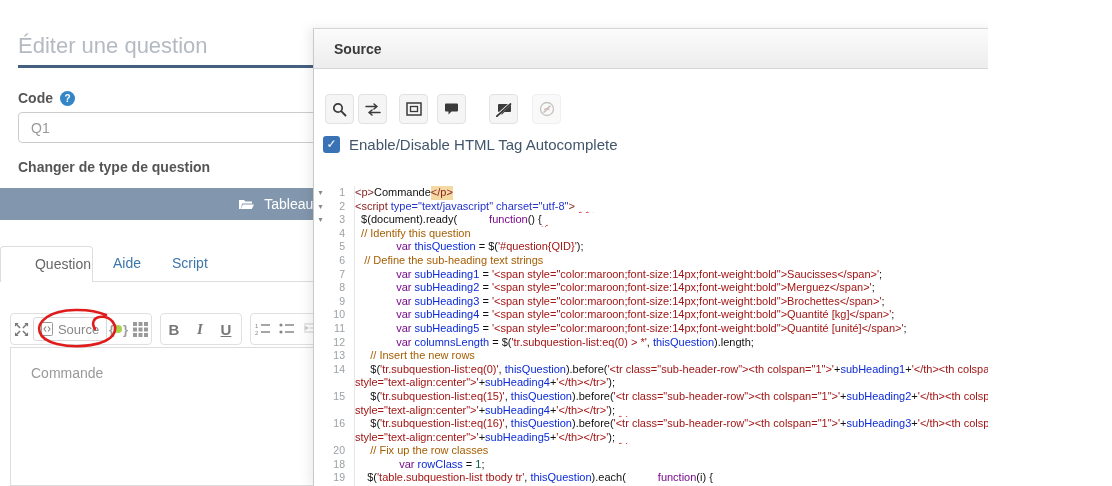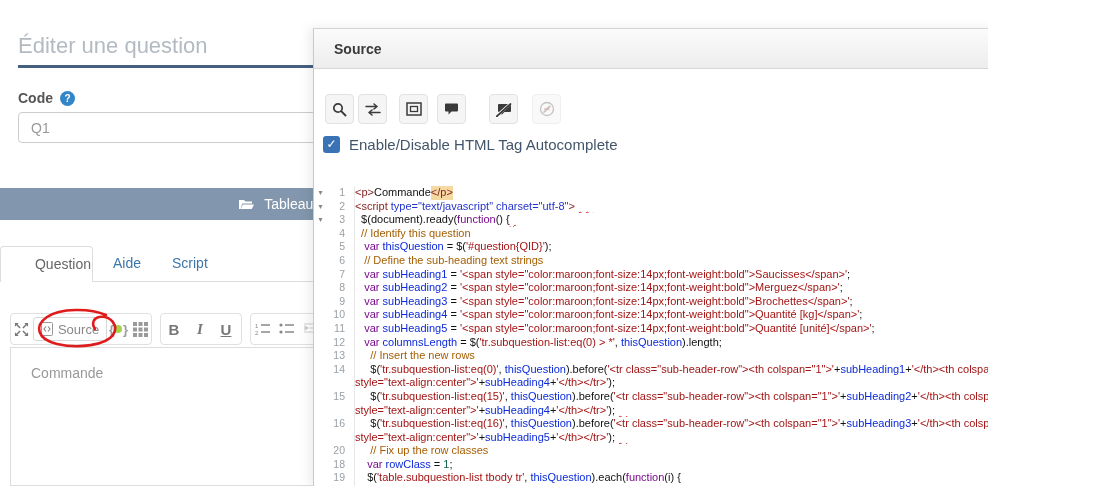--- a/index.html
+++ b/index.html
@@ -67,40 +67,41 @@
   .gutter-sep { position:absolute; left:40px; top:-6px; bottom:0; width:1px; background:#e7e7e7; }
   .cm-row { display:flex; line-height:13.6px; height:13.6px; font-size:11px; white-space:pre; overflow:hidden; }
   .cm-fold { width:13px; text-align:center; color:#888; font-size:8px; flex:none; }
   .cm-num  { width:23px; text-align:right; color:#9aa0a5; padding-right:5px; font-size:10.5px; flex:none; }
   .cm-code { flex:1; display:flex; padding-left:5px; min-width:0; }
   .cm-code span { flex:none; white-space:pre; }
   .cm-fill { flex:1 1 auto; background:#d8eafc; }
   .tk-t { color:#8b2423; }
   .tk-a { color:#2433cc; }
   .tk-s { color:#a31515; }
-  .tk-k { color:#7a0a8e; }
+  .tk-k { color:#7a0a8e;margin-left:32px; }
   .tk-v { color:#0b2ad8; }
   .tk-c { color:#a55d00; }
   .tk-d { color:#111; }
   .tk-n { color:#116644; }
   .tk-m { color:#8b2423; background:#f5d9a2; }
   .tk-w { text-decoration:underline; text-decoration-style:wavy; text-decoration-color:#d02a2a; text-decoration-thickness:1px; }
 </style>
 </head>
 <body>
 
 <div class="screen">
 
   <input class="title-input" placeholder="Éditer une question" style="">
 
   <div class="field-label" style="left:18px; top:90px;">Code</div>
   <div class="help-badge">?</div>
 
   <input class="code-input" value="Q1" style="">
 
+  <div class="field-label" style="left:18px; top:159px;">Changer de type de question</div>
 
   <button class="type-button">
     <span style="display:inline-flex;">
       <svg width="17" height="13" viewBox="0 0 17 13">
         <path d="M1 2 h5 l1.4 1.6 H14 v2 H4.2 L2.6 11 H1 z M4.8 6.6 H16 L13.8 11 H2.8 z" fill="#fff"></path>
       </svg>
     </span>
     <span>Tableau (</span>
   </button>
 

